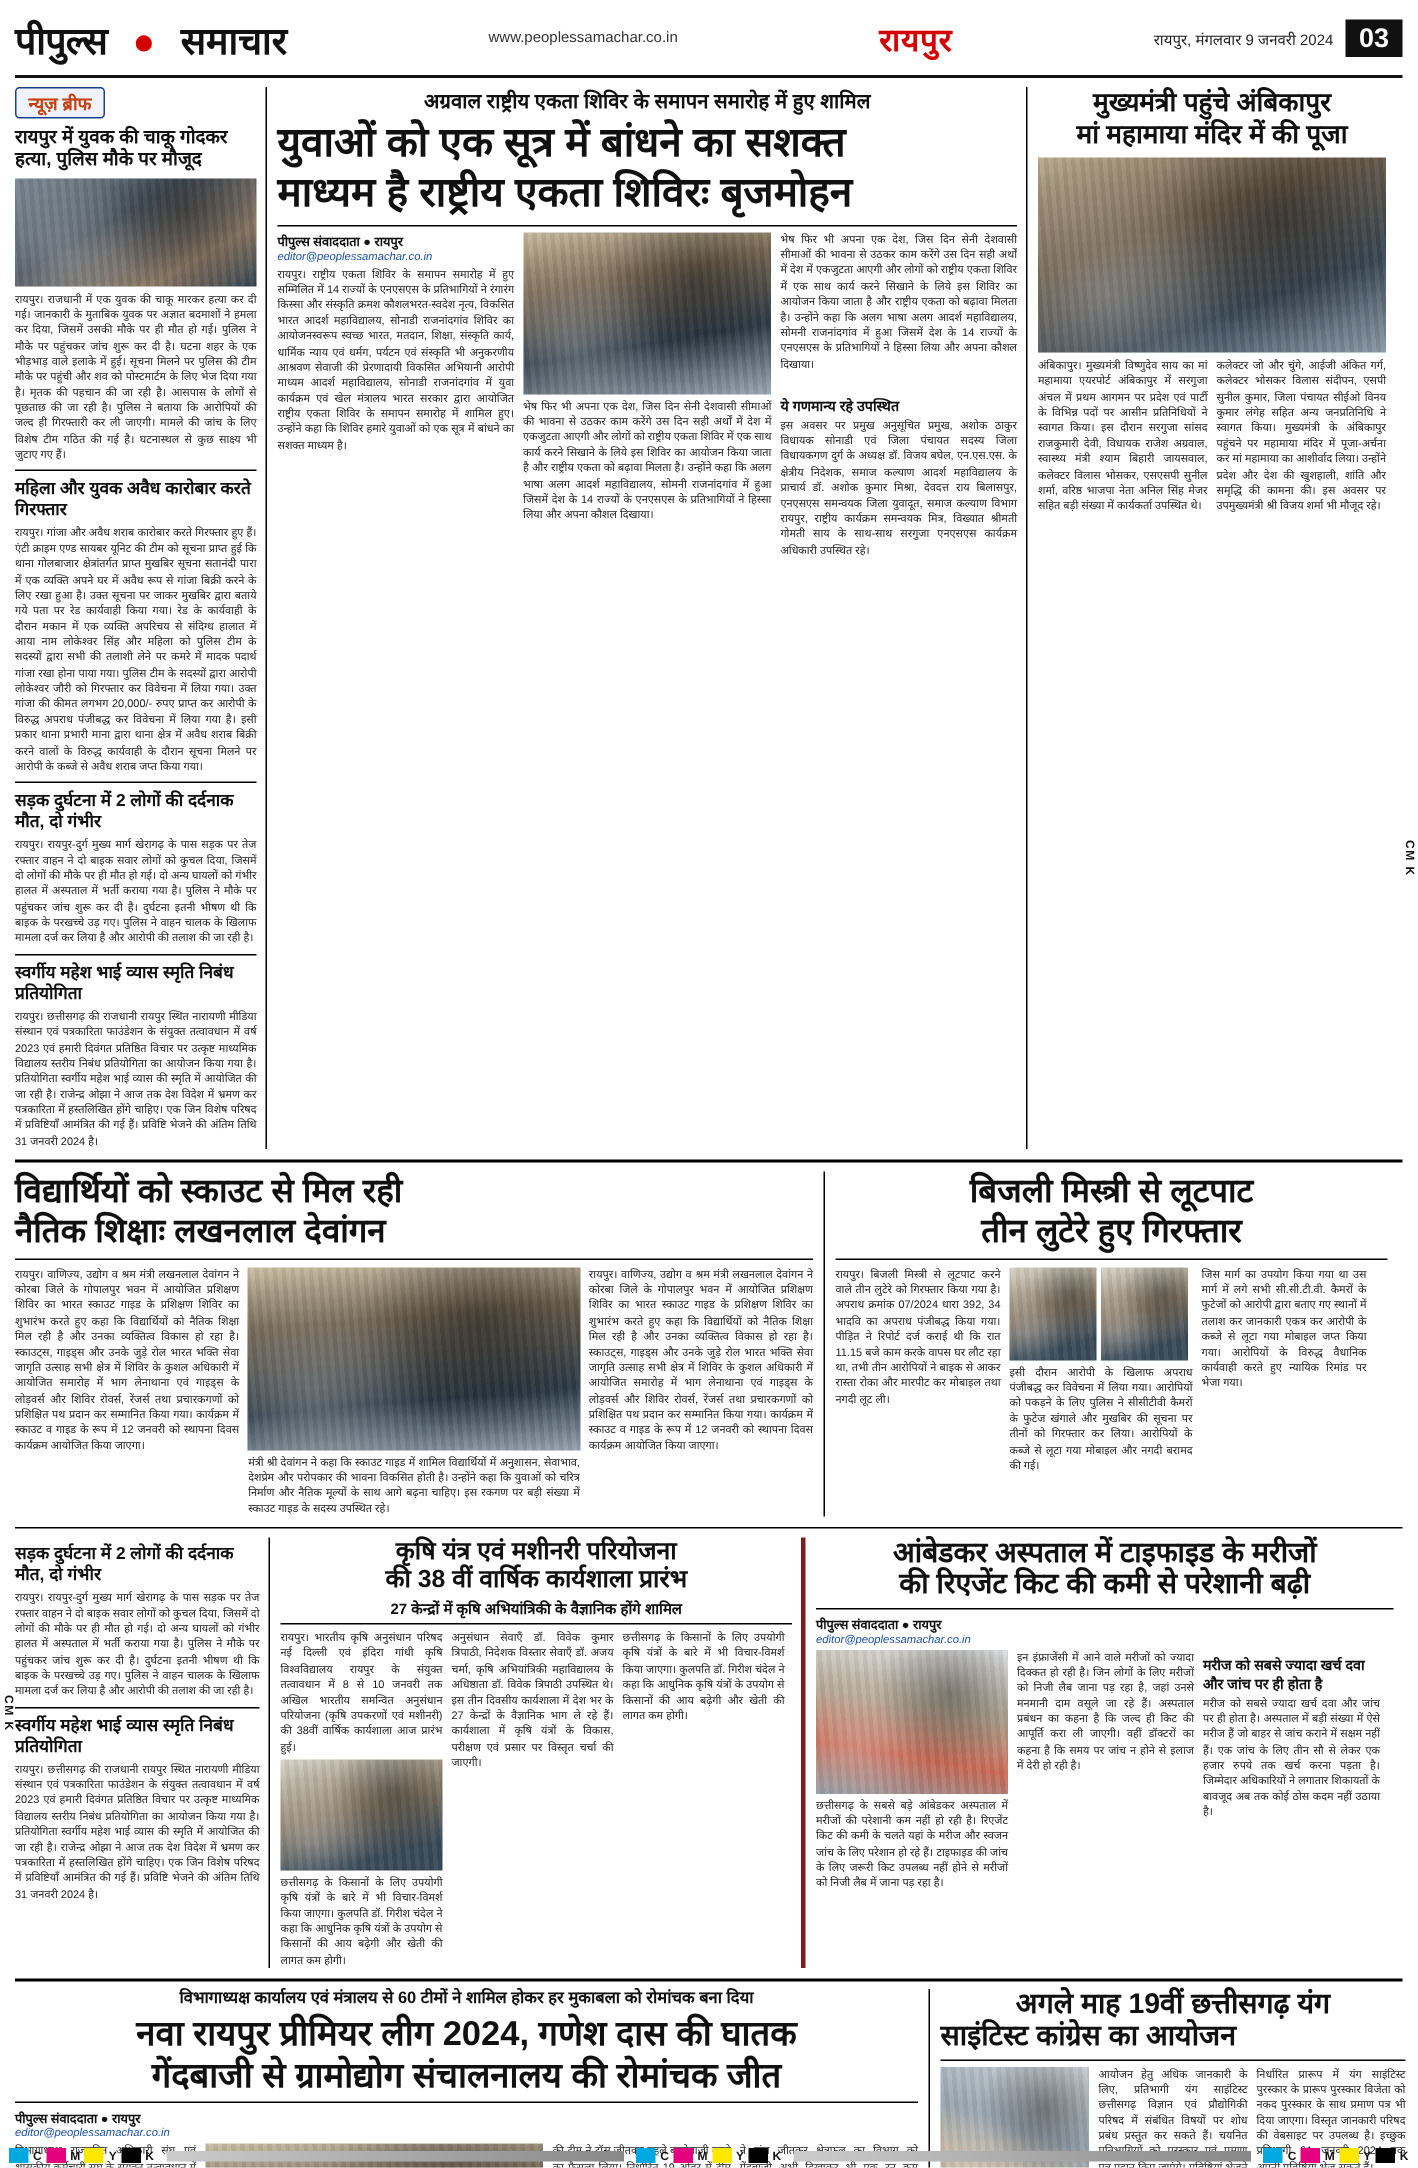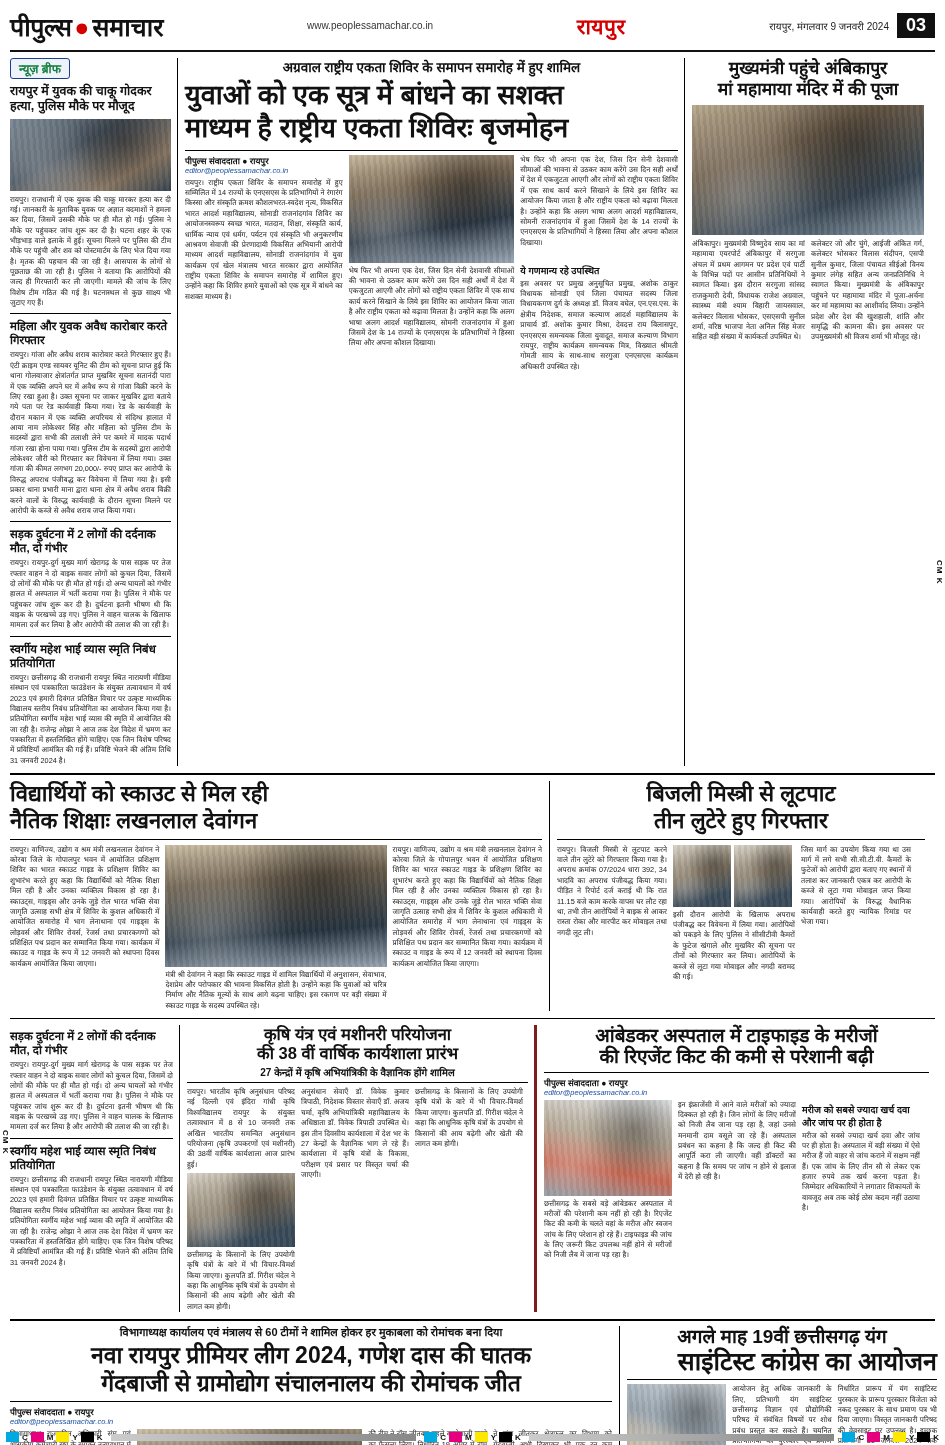--- a/index.html
+++ b/index.html
@@ -17,21 +17,21 @@
     width: 945px; height: 1445px;
     padding: 6px 10px 0 10px;
   }
   
   .masthead {
     display: flex; align-items: center; justify-content: space-between;
     border-bottom: 2px solid #111;
     padding-bottom: 5px;
     height: 46px;
   }
-  .logo { display:flex; align-items:baseline; gap:3px; }
+  .logo { display:flex; align-items:baseline; gap:17px; }
   .logo .l1 { font-size: 25px; font-weight: bold; letter-spacing: -0.5px; }
   .logo .dot { color:#d40000; font-size: 25px; font-weight: bold;}
   .logo .l2 { font-size: 25px; font-weight: bold; }
   .website { font-size: 10px; color:#333; }
   .edition { color:#d40000; font-weight:bold; font-size: 21px; letter-spacing:0.5px;}
   .mast-right { display:flex; align-items:center; gap:8px; }
   .dateline { font-size: 10px; color:#222; }
   .pageno { background:#111; color:#fff; font-size:18px; font-weight:bold; padding:2px 9px; }
 
   
@@ -62,21 +62,21 @@
   .photo.p-port { background: linear-gradient(165deg,#d9d4c8,#8c7f6c 45%,#3a4a58 80%); }
   .photo.p-team { background: linear-gradient(175deg,#cdbfa6,#6f6250 30%,#2b3a47 70%,#97a4b0); }
 
   
   .top { display:flex; gap:7px; margin-top:6px; }
   .col-left { width:168px; border-right:1px solid #000; padding-right:6px; }
   .col-mid { width:500px; border-right:1px solid #000; padding-right:6px;}
   .col-right { width:232px; }
 
   .newsbrief-badge {
-    display:inline-block; border:1px solid #1a3f8f; color:#15803d;
+    display:inline-block; border:1px solid #1a3f8f; color:#c2410c;
     font-size:12px; font-weight:bold; padding:1px 8px; border-radius:3px;
     background:#eef3fb;
   }
   .lead-hl { font-size:12.5px; font-weight:bold; line-height:1.22; margin:5px 0 4px; }
   .mini-hl { font-size:11.5px; font-weight:bold; line-height:1.22; margin:4px 0 3px; }
   .sep { border-top:1px solid #000; margin:5px 0; }
 
   .main-kicker { font-size:13.5px; font-weight:bold; text-align:center; }
   .main-hl { font-size:27px; font-weight:bold; text-align:left; line-height:1.18; margin:4px 0 5px; }
 
@@ -290,21 +290,21 @@
           <div class="photo p-team" style="height:116px;margin-bottom:3px;"></div>
 
         </div>
         <div style="width:120px;" class="body-col">की टीम ने टॉस जीतकर पहले बल्लेबाजी करने का फैसला लिया। निर्धारित 19 ओवर में टीम ने 42 रन के स्कोर तक ले गए। जिसके जवाब में राखी थाना ने लक्ष्य को पार करने के लिए 7.3 ओवर लगा। टीम की ओर से बहुत अच्छा बॉलिंग किया। गणेश दास ने अपनी टीम की ओर से बहुत ही शानदार गेंदबाजी करते हुए 5 विकेट लिए और मैच का रुख पलट दिया।</div>
         <div style="width:120px;" class="body-col">ने टांस जीतकर क्षेत्रफल का विभाग को गेंदबाजी अभी दिखाकर भी एक रन कम सिकंद लेने रही और ग्रामोद्योग की टीम को 59 रन ही रोक दिया। जिससे मैच और भी ज्यादा रोमांचक हो गया। अंत में ग्रामोद्योग संचालनालय की टीम ने 2 विकेट से जीत हासिल की। प्लेयर ऑफ द मैच गणेश दास को चुना गया।</div>
       </div>
     </div>
 
     <div class="bot-right">
       <div class="hl" style="font-size:19px;text-align:center;">अगले माह 19वीं छत्तीसगढ़ यंग</div>
-      <div class="hl" style="font-size:25px;text-align:right;">साइंटिस्ट कांग्रेस का आयोजन</div>
+      <div class="hl" style="font-size:19px;text-align:left;">साइंटिस्ट कांग्रेस का आयोजन</div>
       <div class="rule" style="margin:4px 0 4px;"></div>
       <div style="display:flex;gap:6px;">
         <div style="width:100px;">
           <div class="photo p-build" style="height:92px;margin-bottom:3px;"></div>
 
         </div>
         <div style="width:100px;" class="body-col">आयोजन हेतु अधिक जानकारी के लिए, प्रतिभागी यंग साइंटिस्ट छत्तीसगढ़ विज्ञान एवं प्रौद्योगिकी परिषद में संबंधित विषयों पर शोध प्रबंध प्रस्तुत कर सकते हैं। चयनित प्रतिभागियों को पुरस्कार एवं प्रमाण पत्र प्रदान किए जाएंगे। प्रविष्टियां भेजने की अंतिम तिथि 31 जनवरी 2024 है।</div>
         <div style="width:100px;" class="body-col">निर्धारित प्रारूप में यंग साइंटिस्ट पुरस्कार के प्रारूप पुरस्कार विजेता को नकद पुरस्कार के साथ प्रमाण पत्र भी दिया जाएगा। विस्तृत जानकारी परिषद की वेबसाइट पर उपलब्ध है। इच्छुक प्रतिभागी 31 जनवरी 2024 तक अपनी प्रविष्टियां भेज सकते हैं।</div>
       </div>
     </div>

